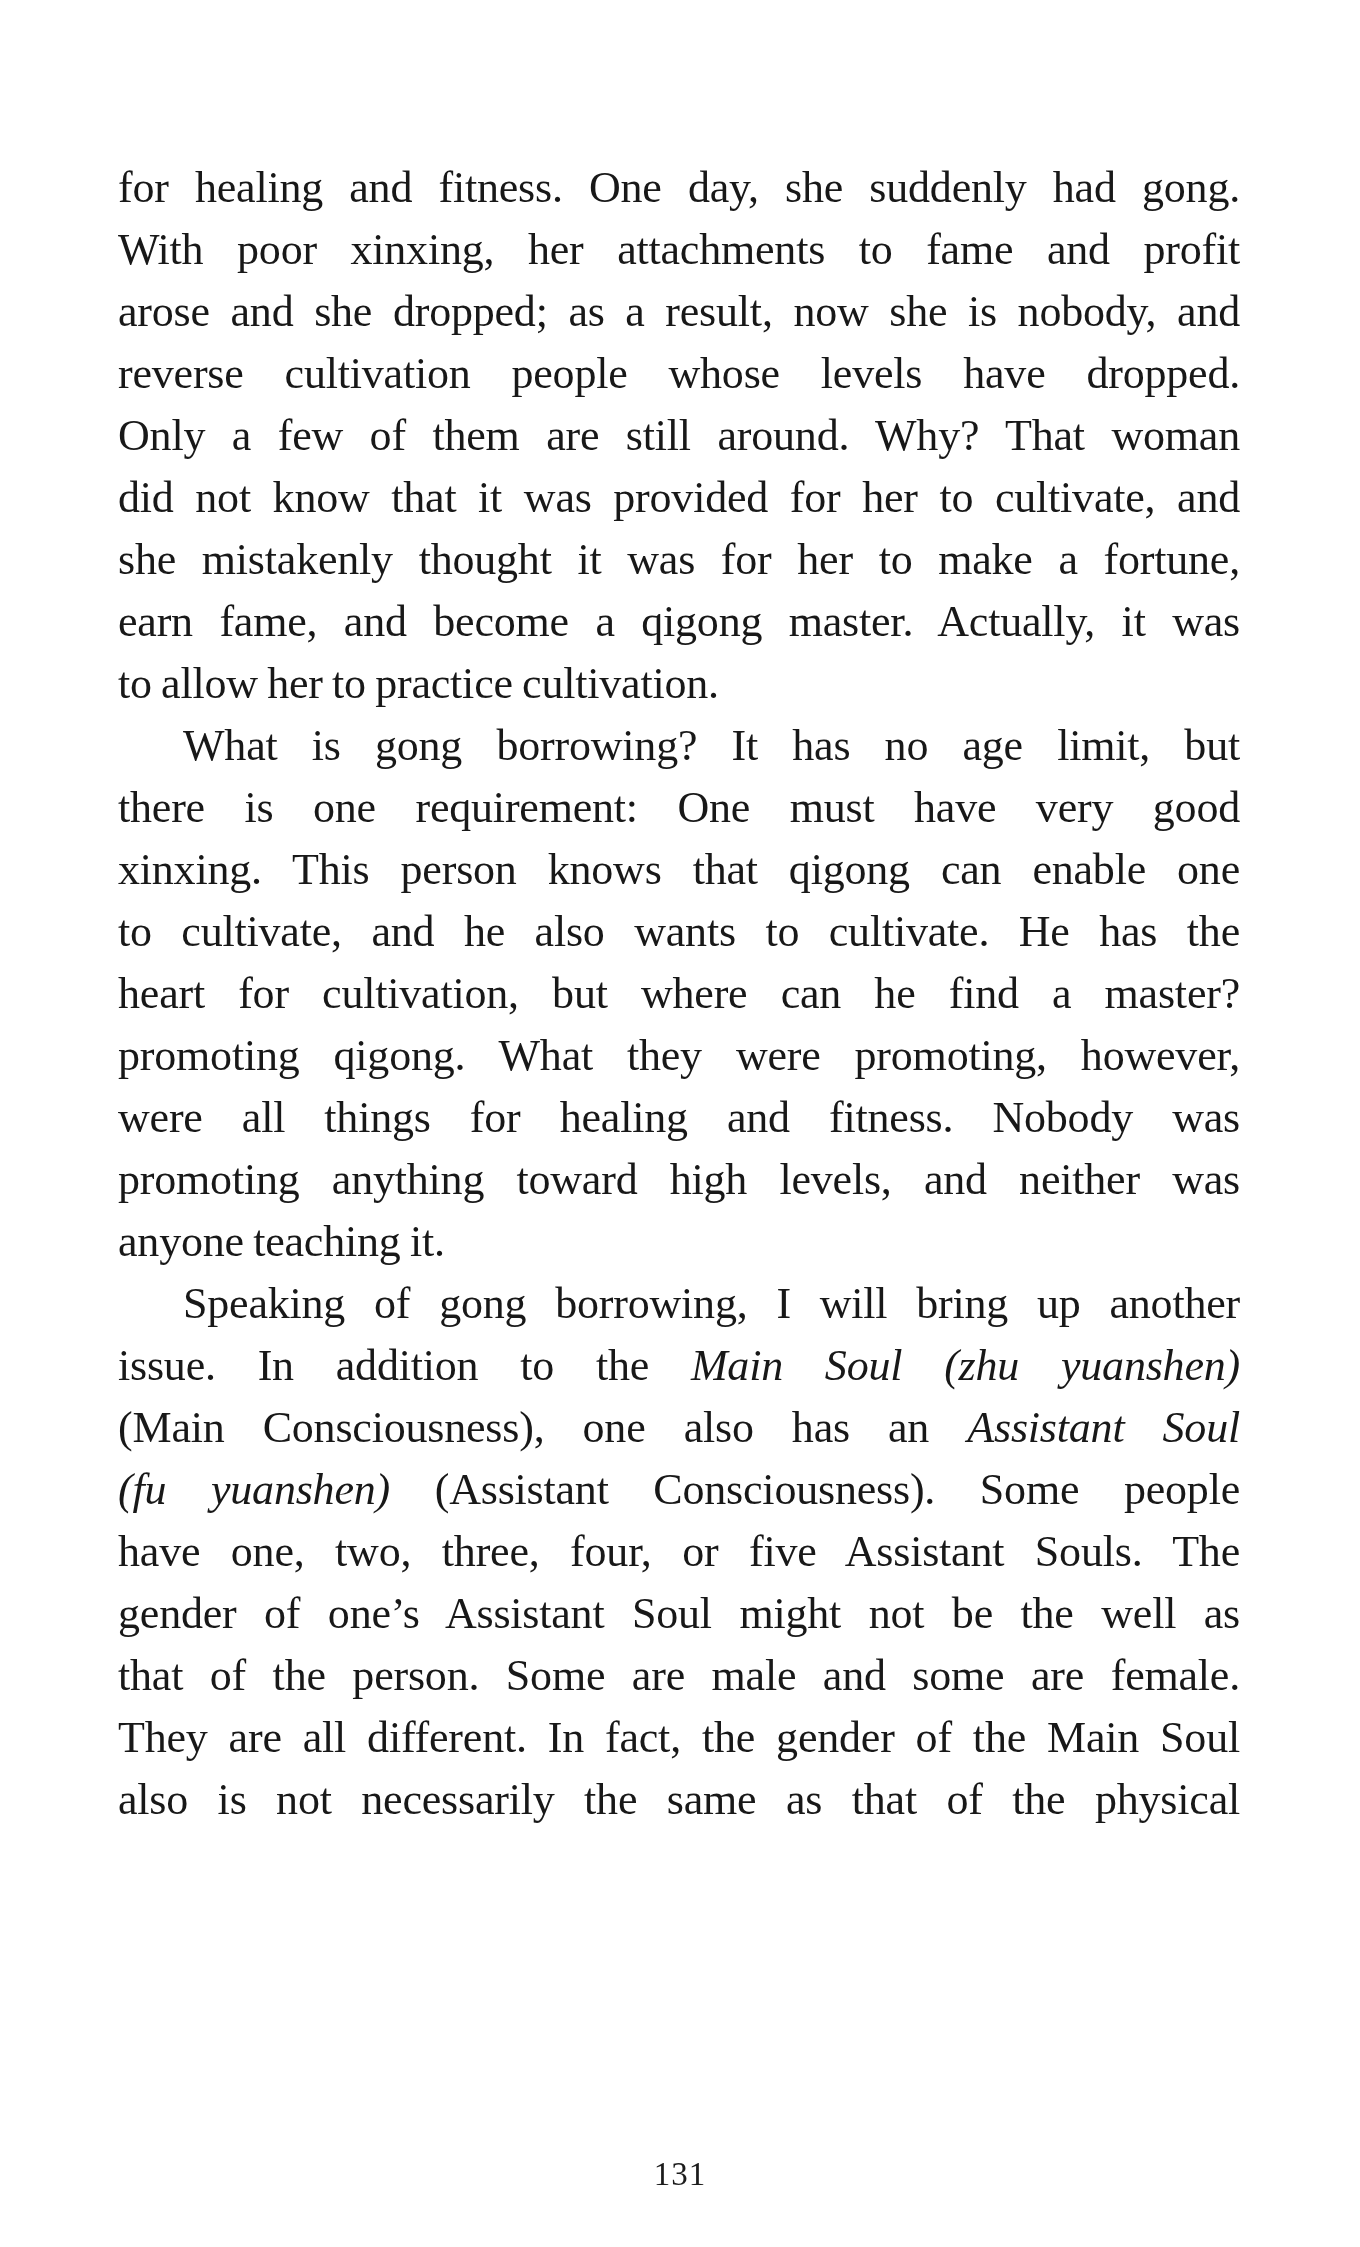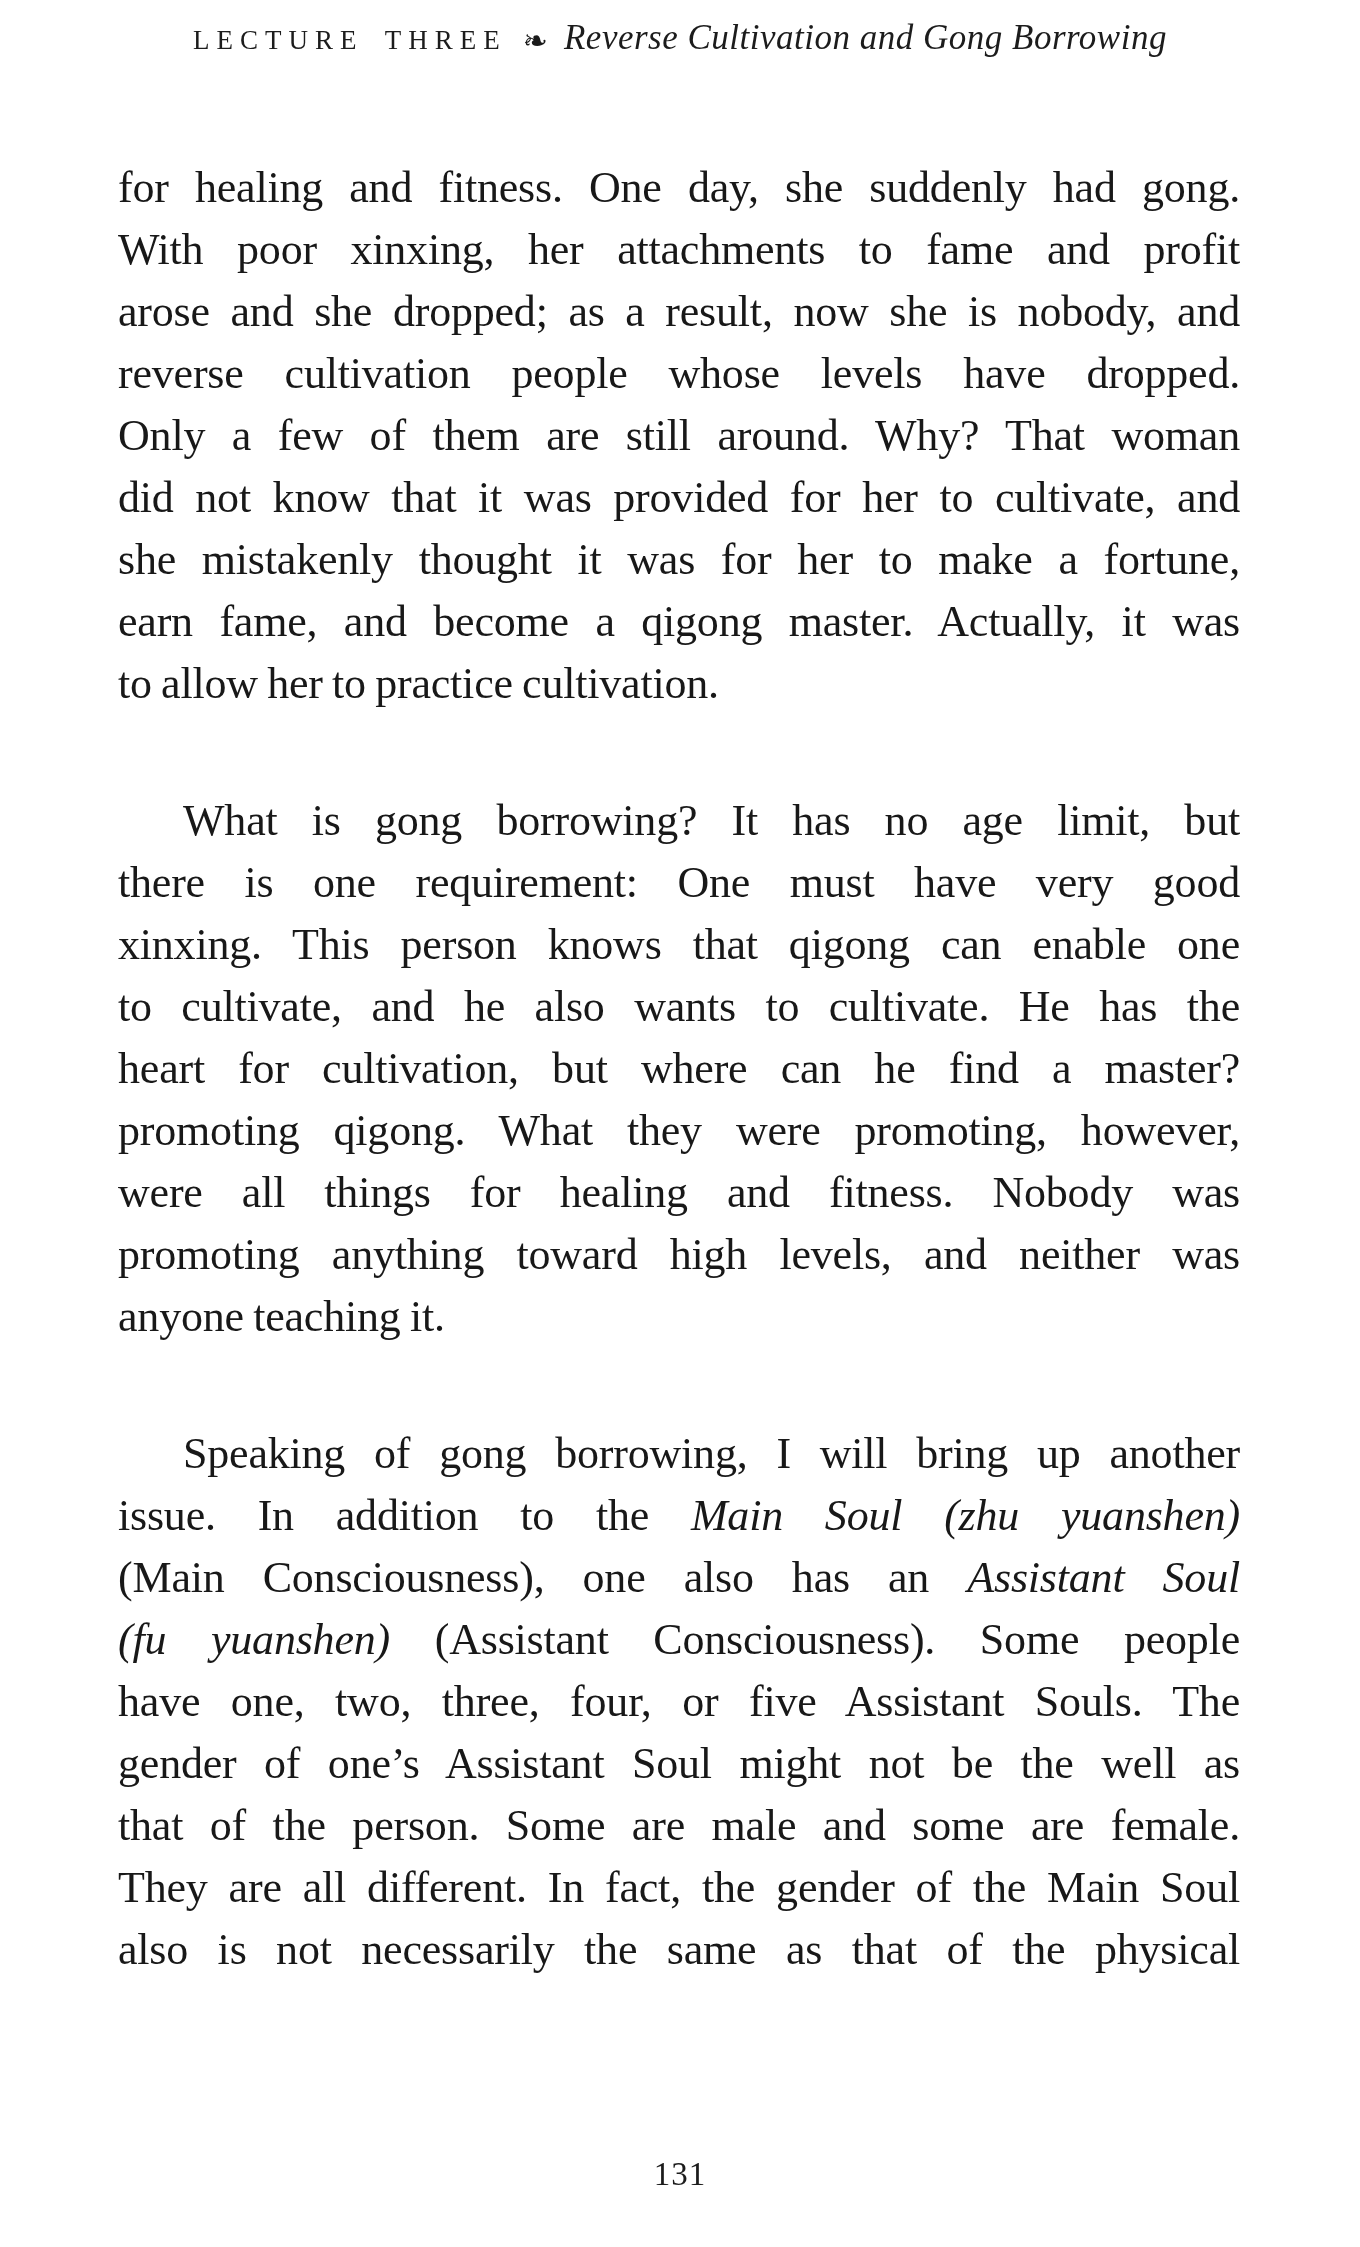--- a/index.html
+++ b/index.html
@@ -51,21 +51,20 @@
     top: 157px;
     left: 118px;
     width: 1122px;
     font-size: 44px;
     line-height: 62px;
     letter-spacing: -0.2px;
     word-spacing: -1.5px;
     color: #181818;
   }
   .paragraph + .paragraph {
-    margin-top: 75px;
   }
   .line {
     text-align: justify;
     text-align-last: left;
   }
   .line.j {
     text-align-last: justify;
   }
   .line.first {
     text-indent: 65px;
@@ -82,25 +81,20 @@
     font-size: 33px;
     letter-spacing: 1px;
     color: #1c1c1c;
   }
 </style>
 </head>
 <body>
 
 <div class="page">
 
-  <div class="running-header">
-    <span class="lecture">LECTURE THREE</span>
-    <span class="orn">❧</span>
-    <span class="chap-title">Reverse Cultivation and Gong Borrowing</span>
-  </div>
 
   <div class="body-text">
       <div class="paragraph">
         <div class="line j"><span>for healing and fitness. One day, she suddenly had gong.</span></div>
         <div class="line j"><span>With poor xinxing, her attachments to fame and profit</span></div>
         <div class="line j"><span>arose and she dropped; as a result, now she is nobody, and</span></div>
         <div class="line j"><span>reverse cultivation people whose levels have dropped.</span></div>
         <div class="line j"><span>Only a few of them are still around. Why? That woman</span></div>
         <div class="line j"><span>did not know that it was provided for her to cultivate, and</span></div>
         <div class="line j"><span>she mistakenly thought it was for her to make a fortune,</span></div>

